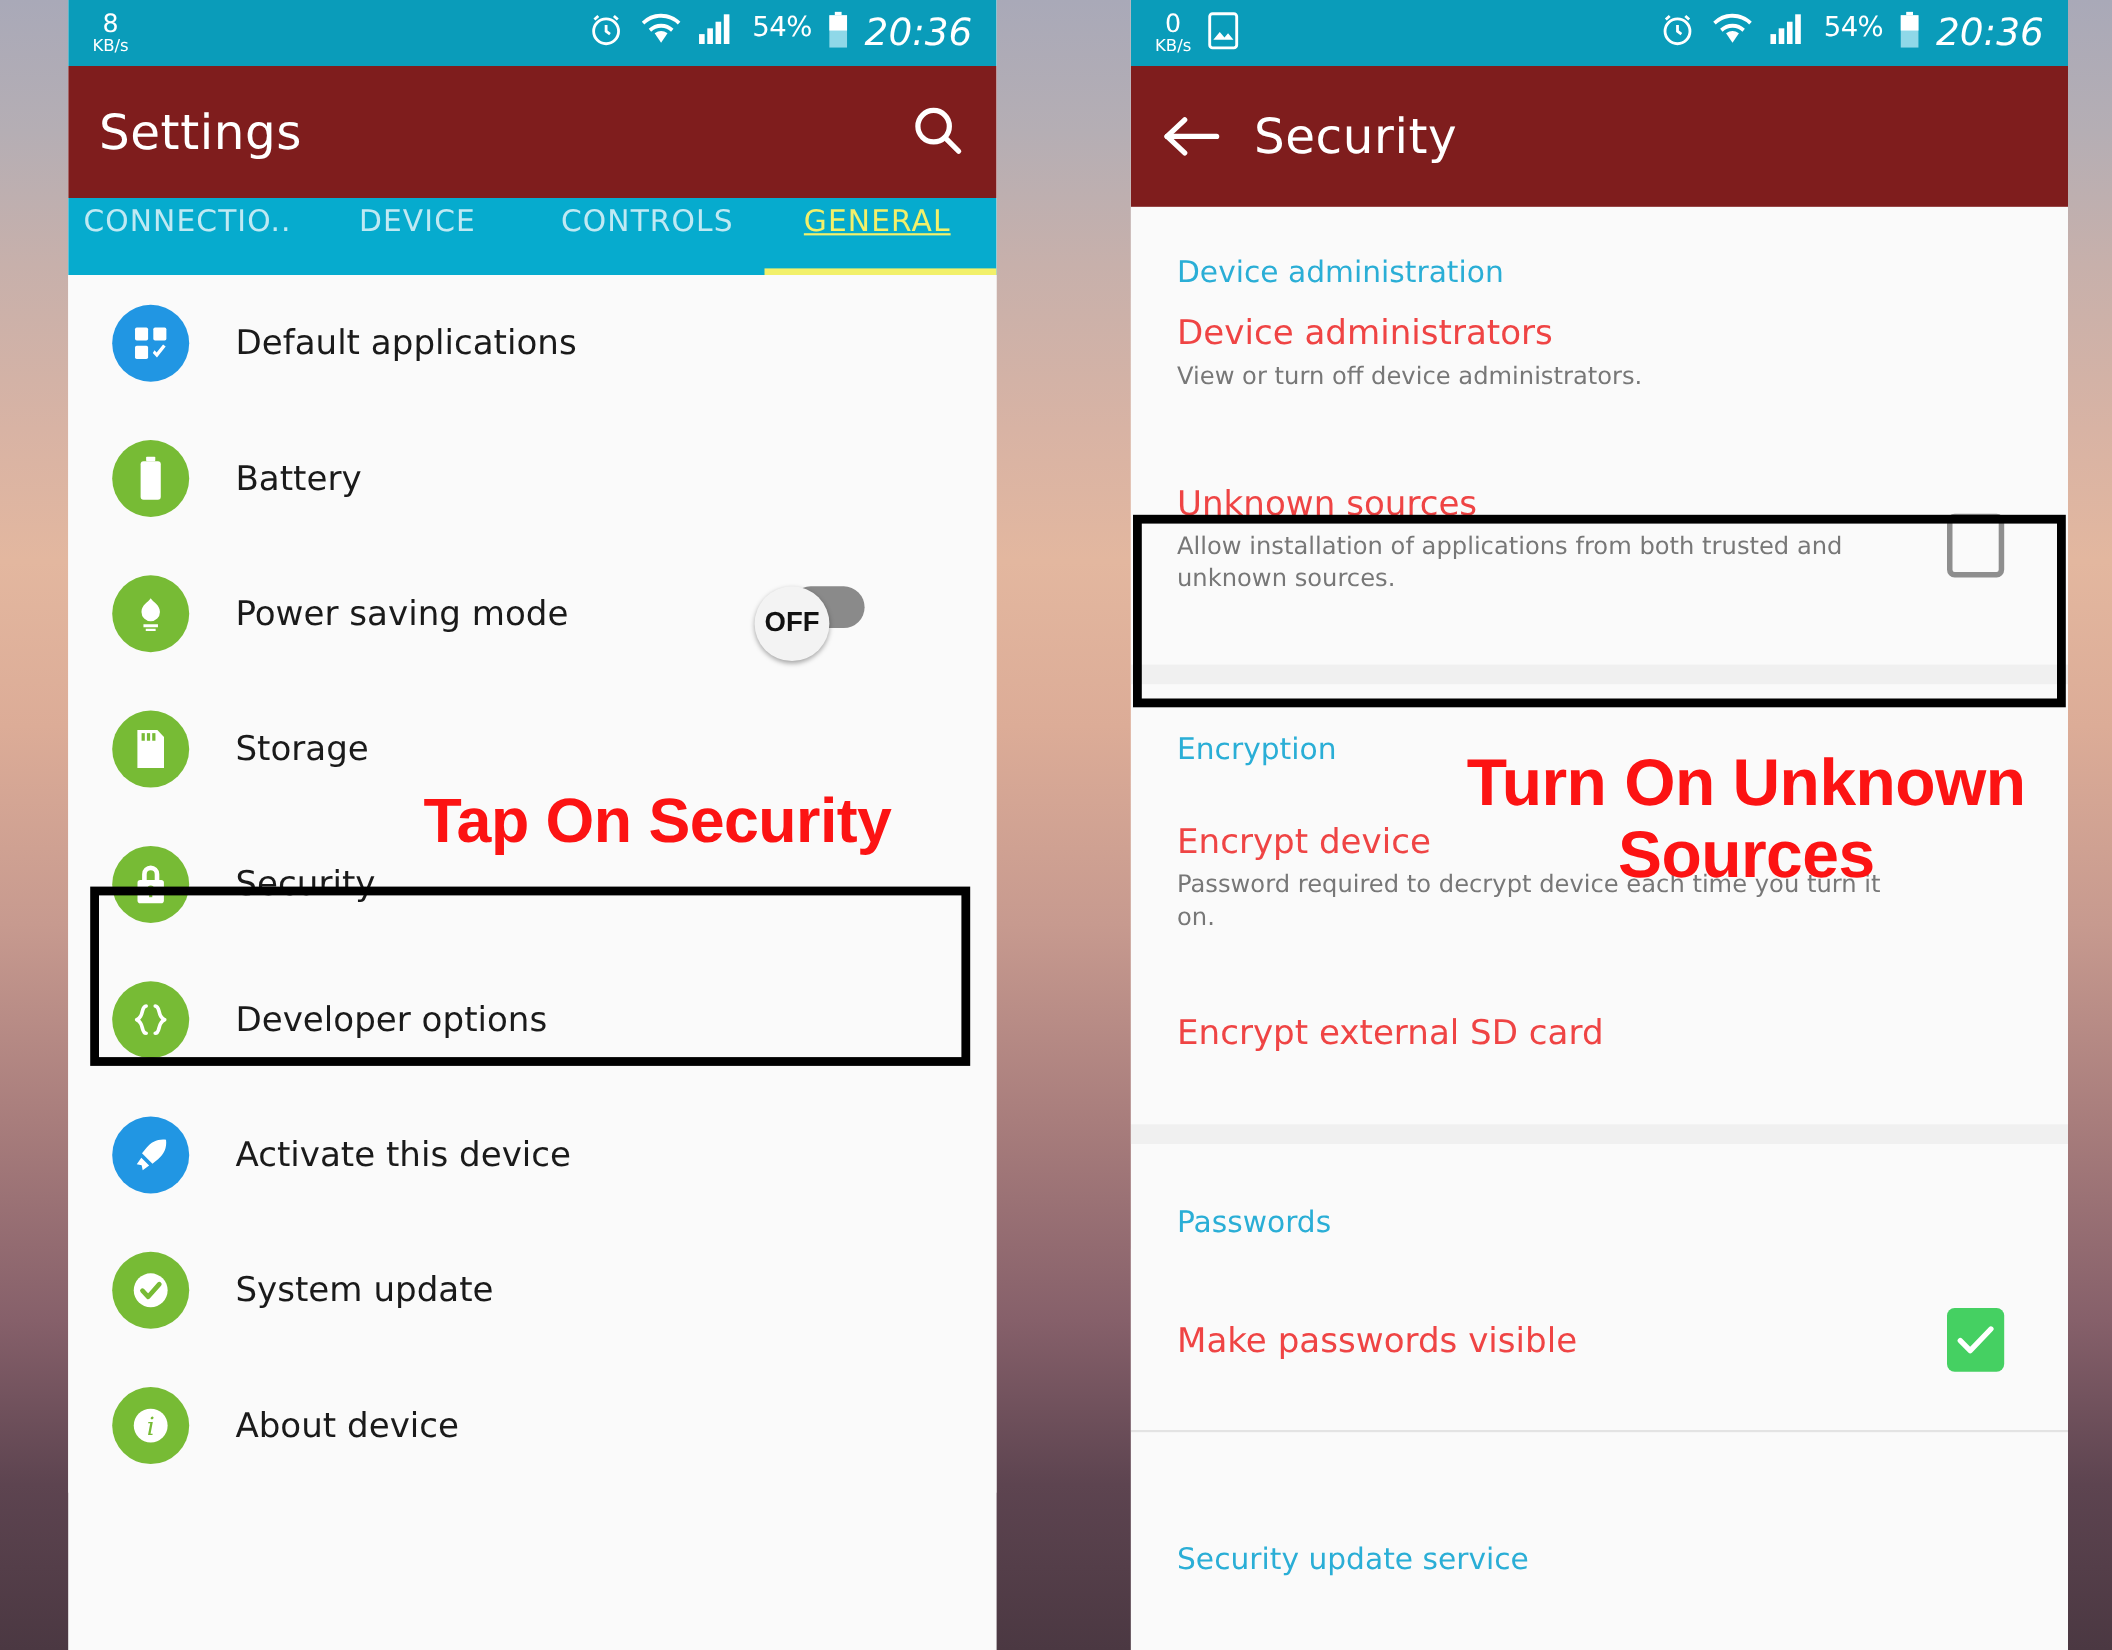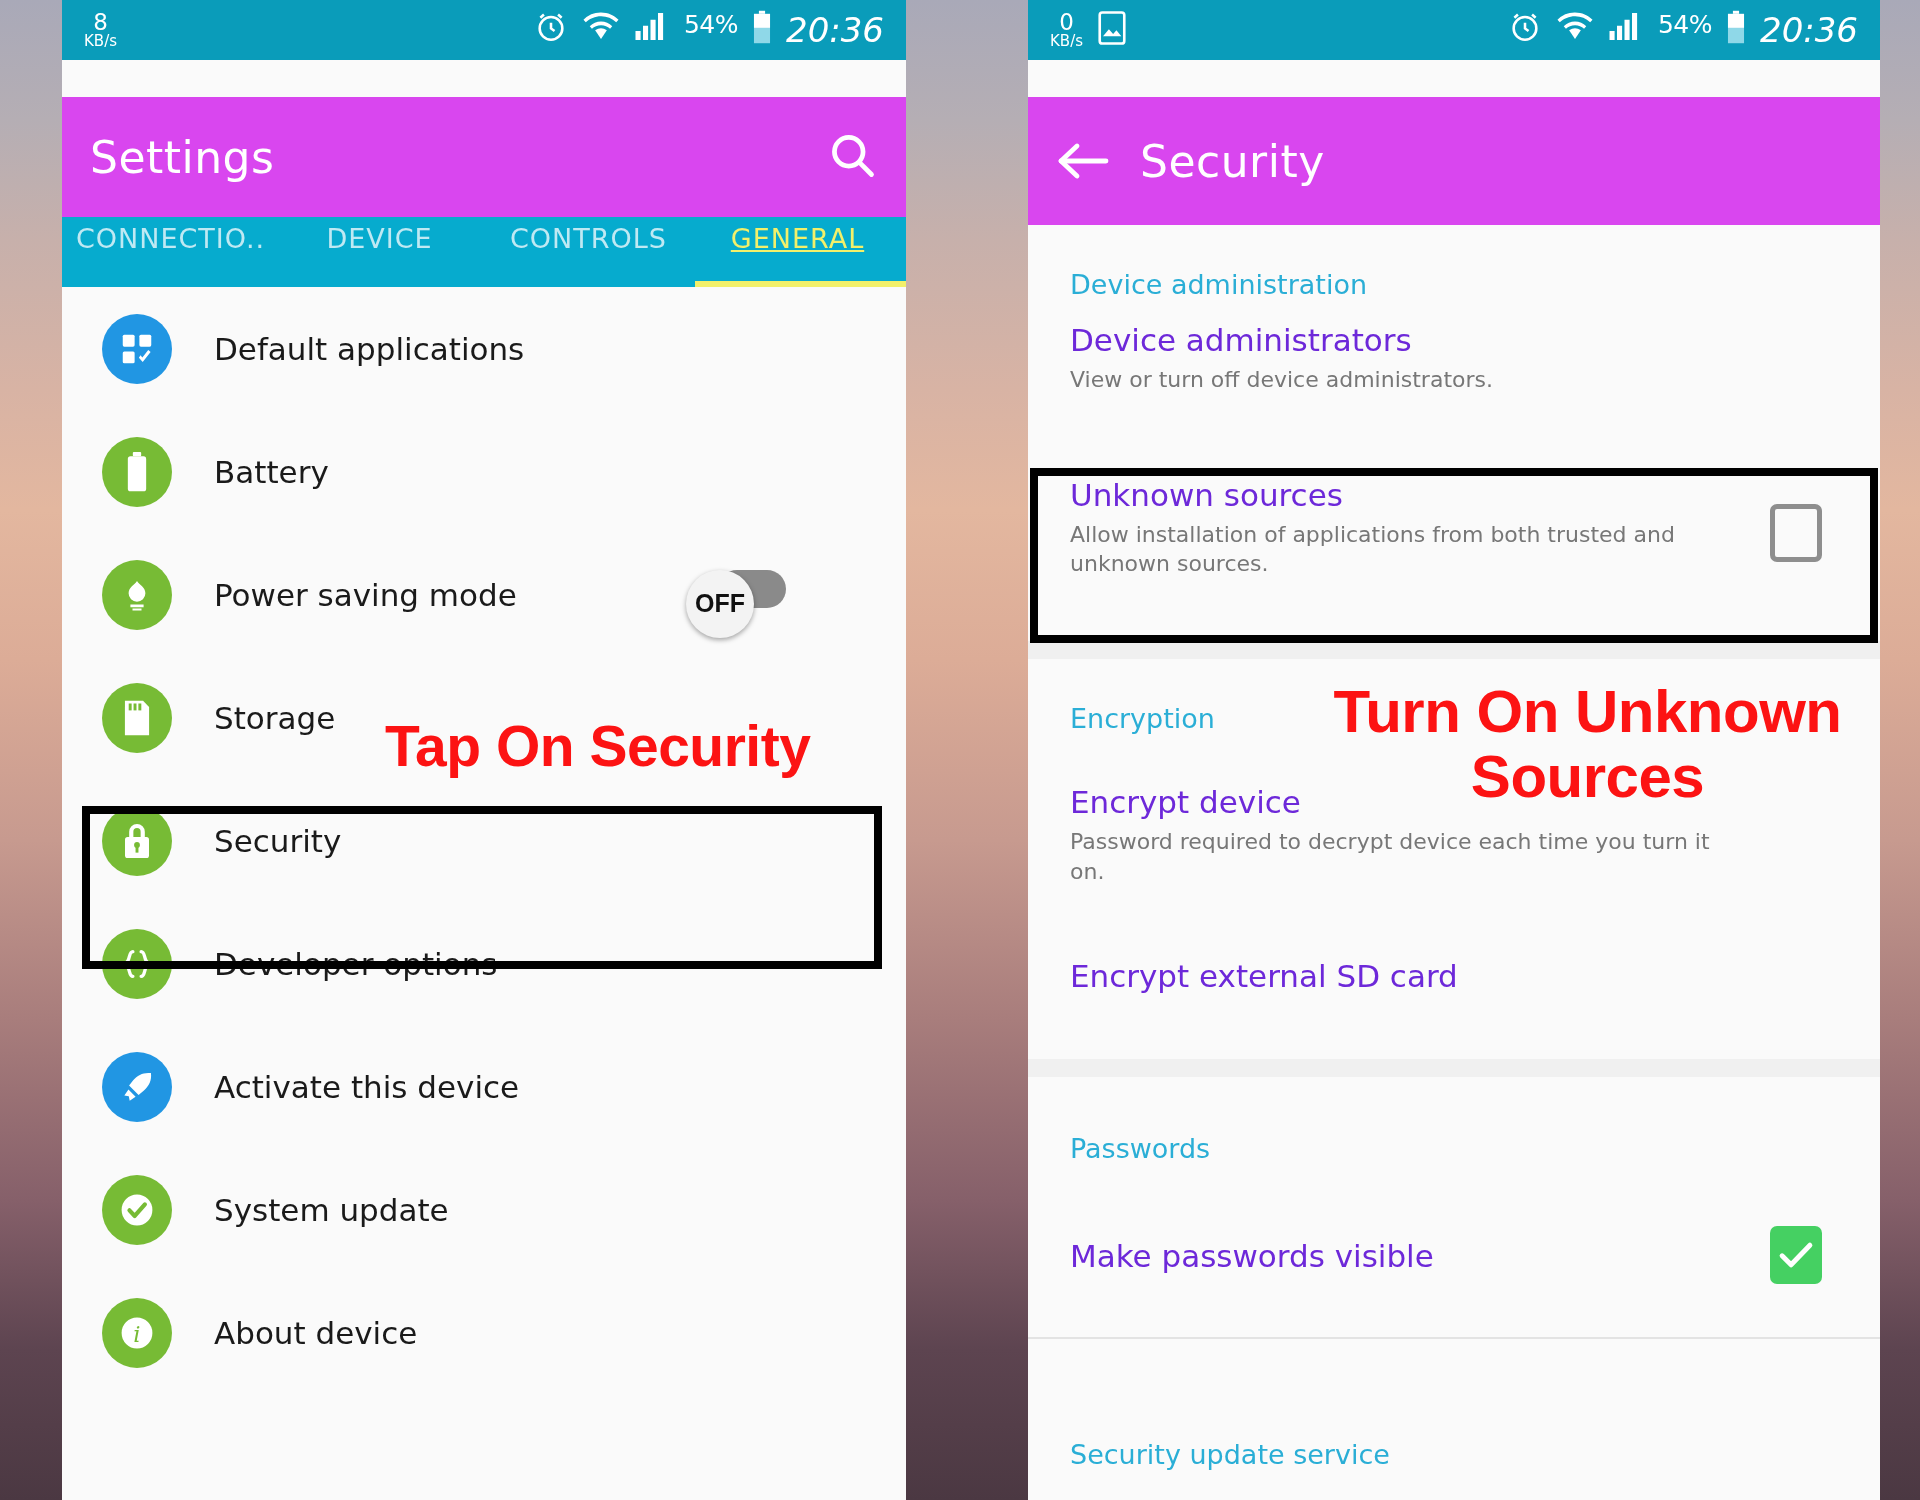--- a/index.html
+++ b/index.html
@@ -31,23 +31,23 @@
   .kbps { line-height:0.95; text-align:center; }
   .kbps .num { font-size:23px; display:block; font-weight:400; }
   .kbps .unit { font-size:15px; display:block; }
   .sb-right { margin-left:auto; display:flex; align-items:flex-start; gap:14px; }
   .sb-right svg { display:block; }
   .batt-pct { font-size:25px; letter-spacing:-0.5px; }
   .clock { font-size:34px; letter-spacing:0px;font-style:italic; }
 
   
   .appbar {
-    background:#d946ef; color:#fff;
+    background:#7f1d1d; color:#fff;
     display:flex; align-items:center;
-    padding:0 28px; position:relative;margin-top:37px;
+    padding:0 28px; position:relative;
   }
   #appbar-left  { height:120px; }
   #appbar-right { height:128px; }
   .app-title { font-size:44px; font-weight:400; letter-spacing:0.5px; }
   .search-btn { margin-left:auto; cursor:pointer; }
   .back-btn { margin-right:30px; cursor:pointer; display:flex; align-items:center; }
 
   
   .tabs {
     background:#06abce; height:70px; display:flex;
@@ -108,21 +108,21 @@
                    text-align:center; letter-spacing:-0.5px; }
 
   
   .section-head {
     color:#2aaed6; font-size:27px; padding:44px 0 8px 42px;
   }
   .pref {
     padding:14px 42px 30px 42px; position:relative;
     background:#fafafa;
   }
-  .pref-title { font-size:31px; color:#6d28d9; margin-bottom:7px; }
+  .pref-title { font-size:31px; color:#ef4444; margin-bottom:7px; }
   .pref-sub   { font-size:22px; color:#777; line-height:1.35; max-width:640px; }
   .divider { height:2px; background:#e3e3e3; margin:0 0 0 0; }
   .blockgap { height:18px; background:#f0f0f0; }
 
   .checkbox {
     position:absolute; right:58px; top:50%; transform:translateY(-50%);
     width:52px; height:58px; border-radius:7px; cursor:pointer;
   }
   .checkbox.off { border:5px solid #8e8e8e; background:transparent; }
   .checkbox.on  { background:#45d062; display:flex; align-items:center; justify-content:center; }

